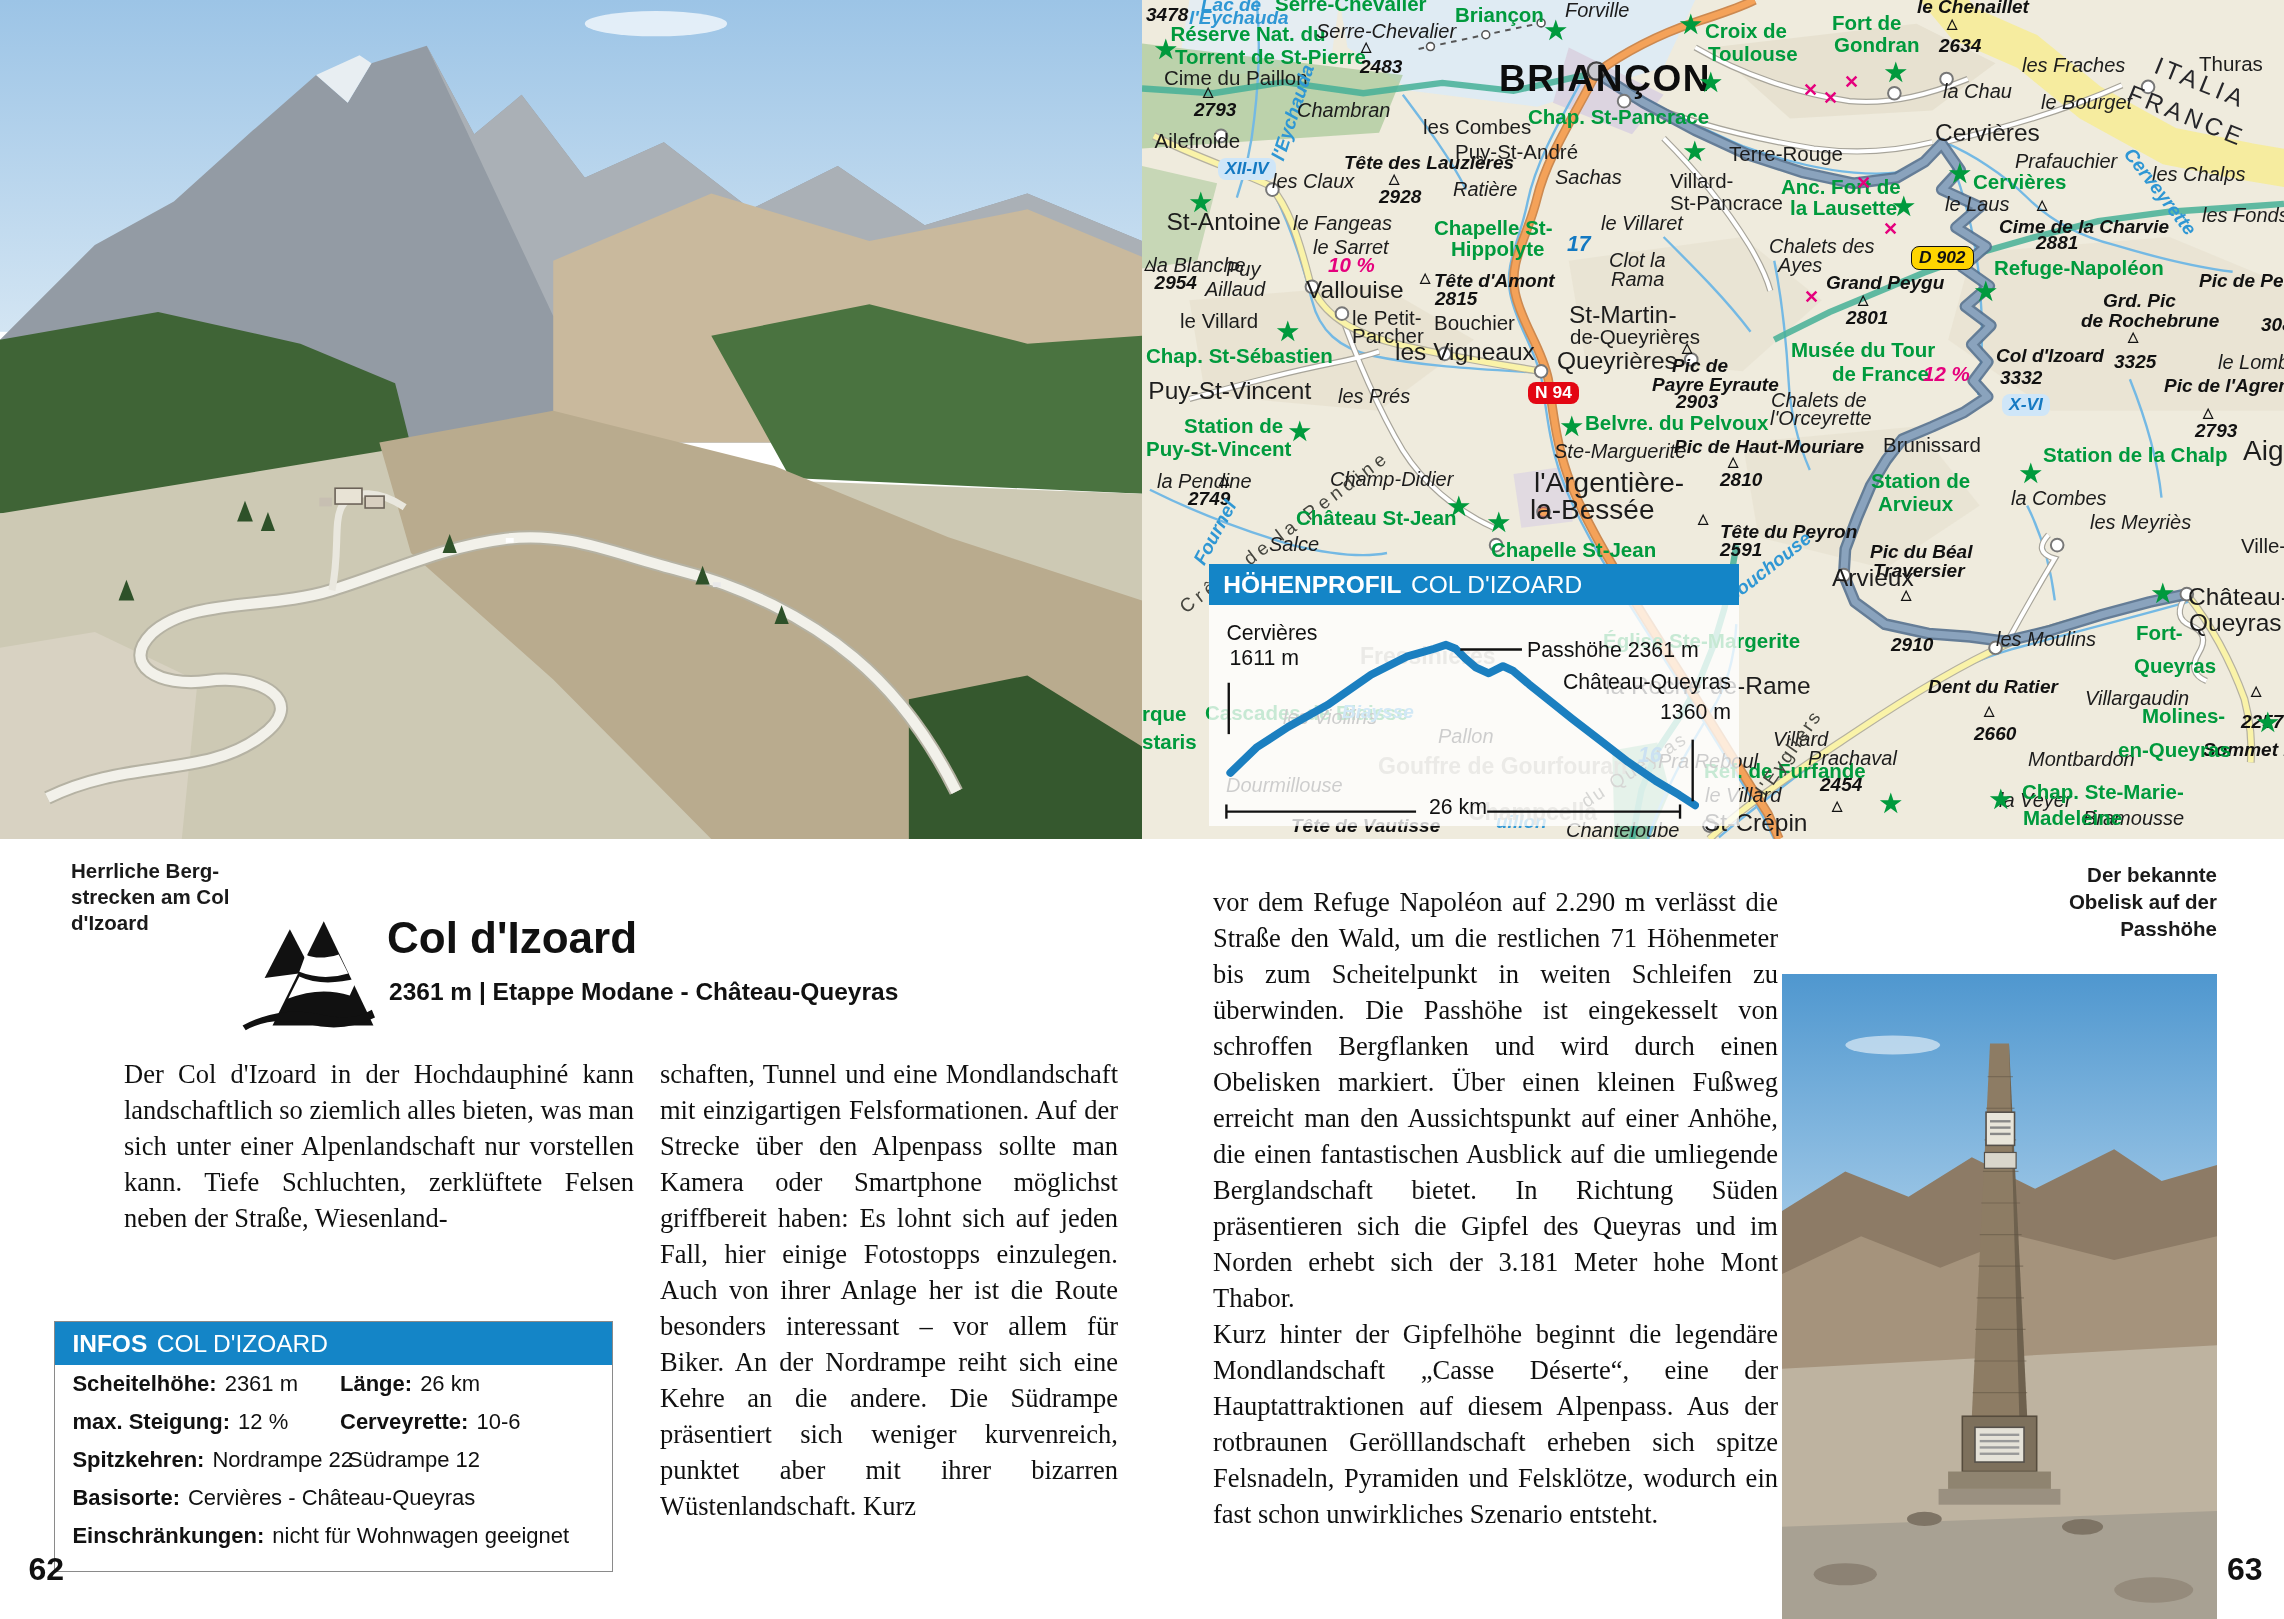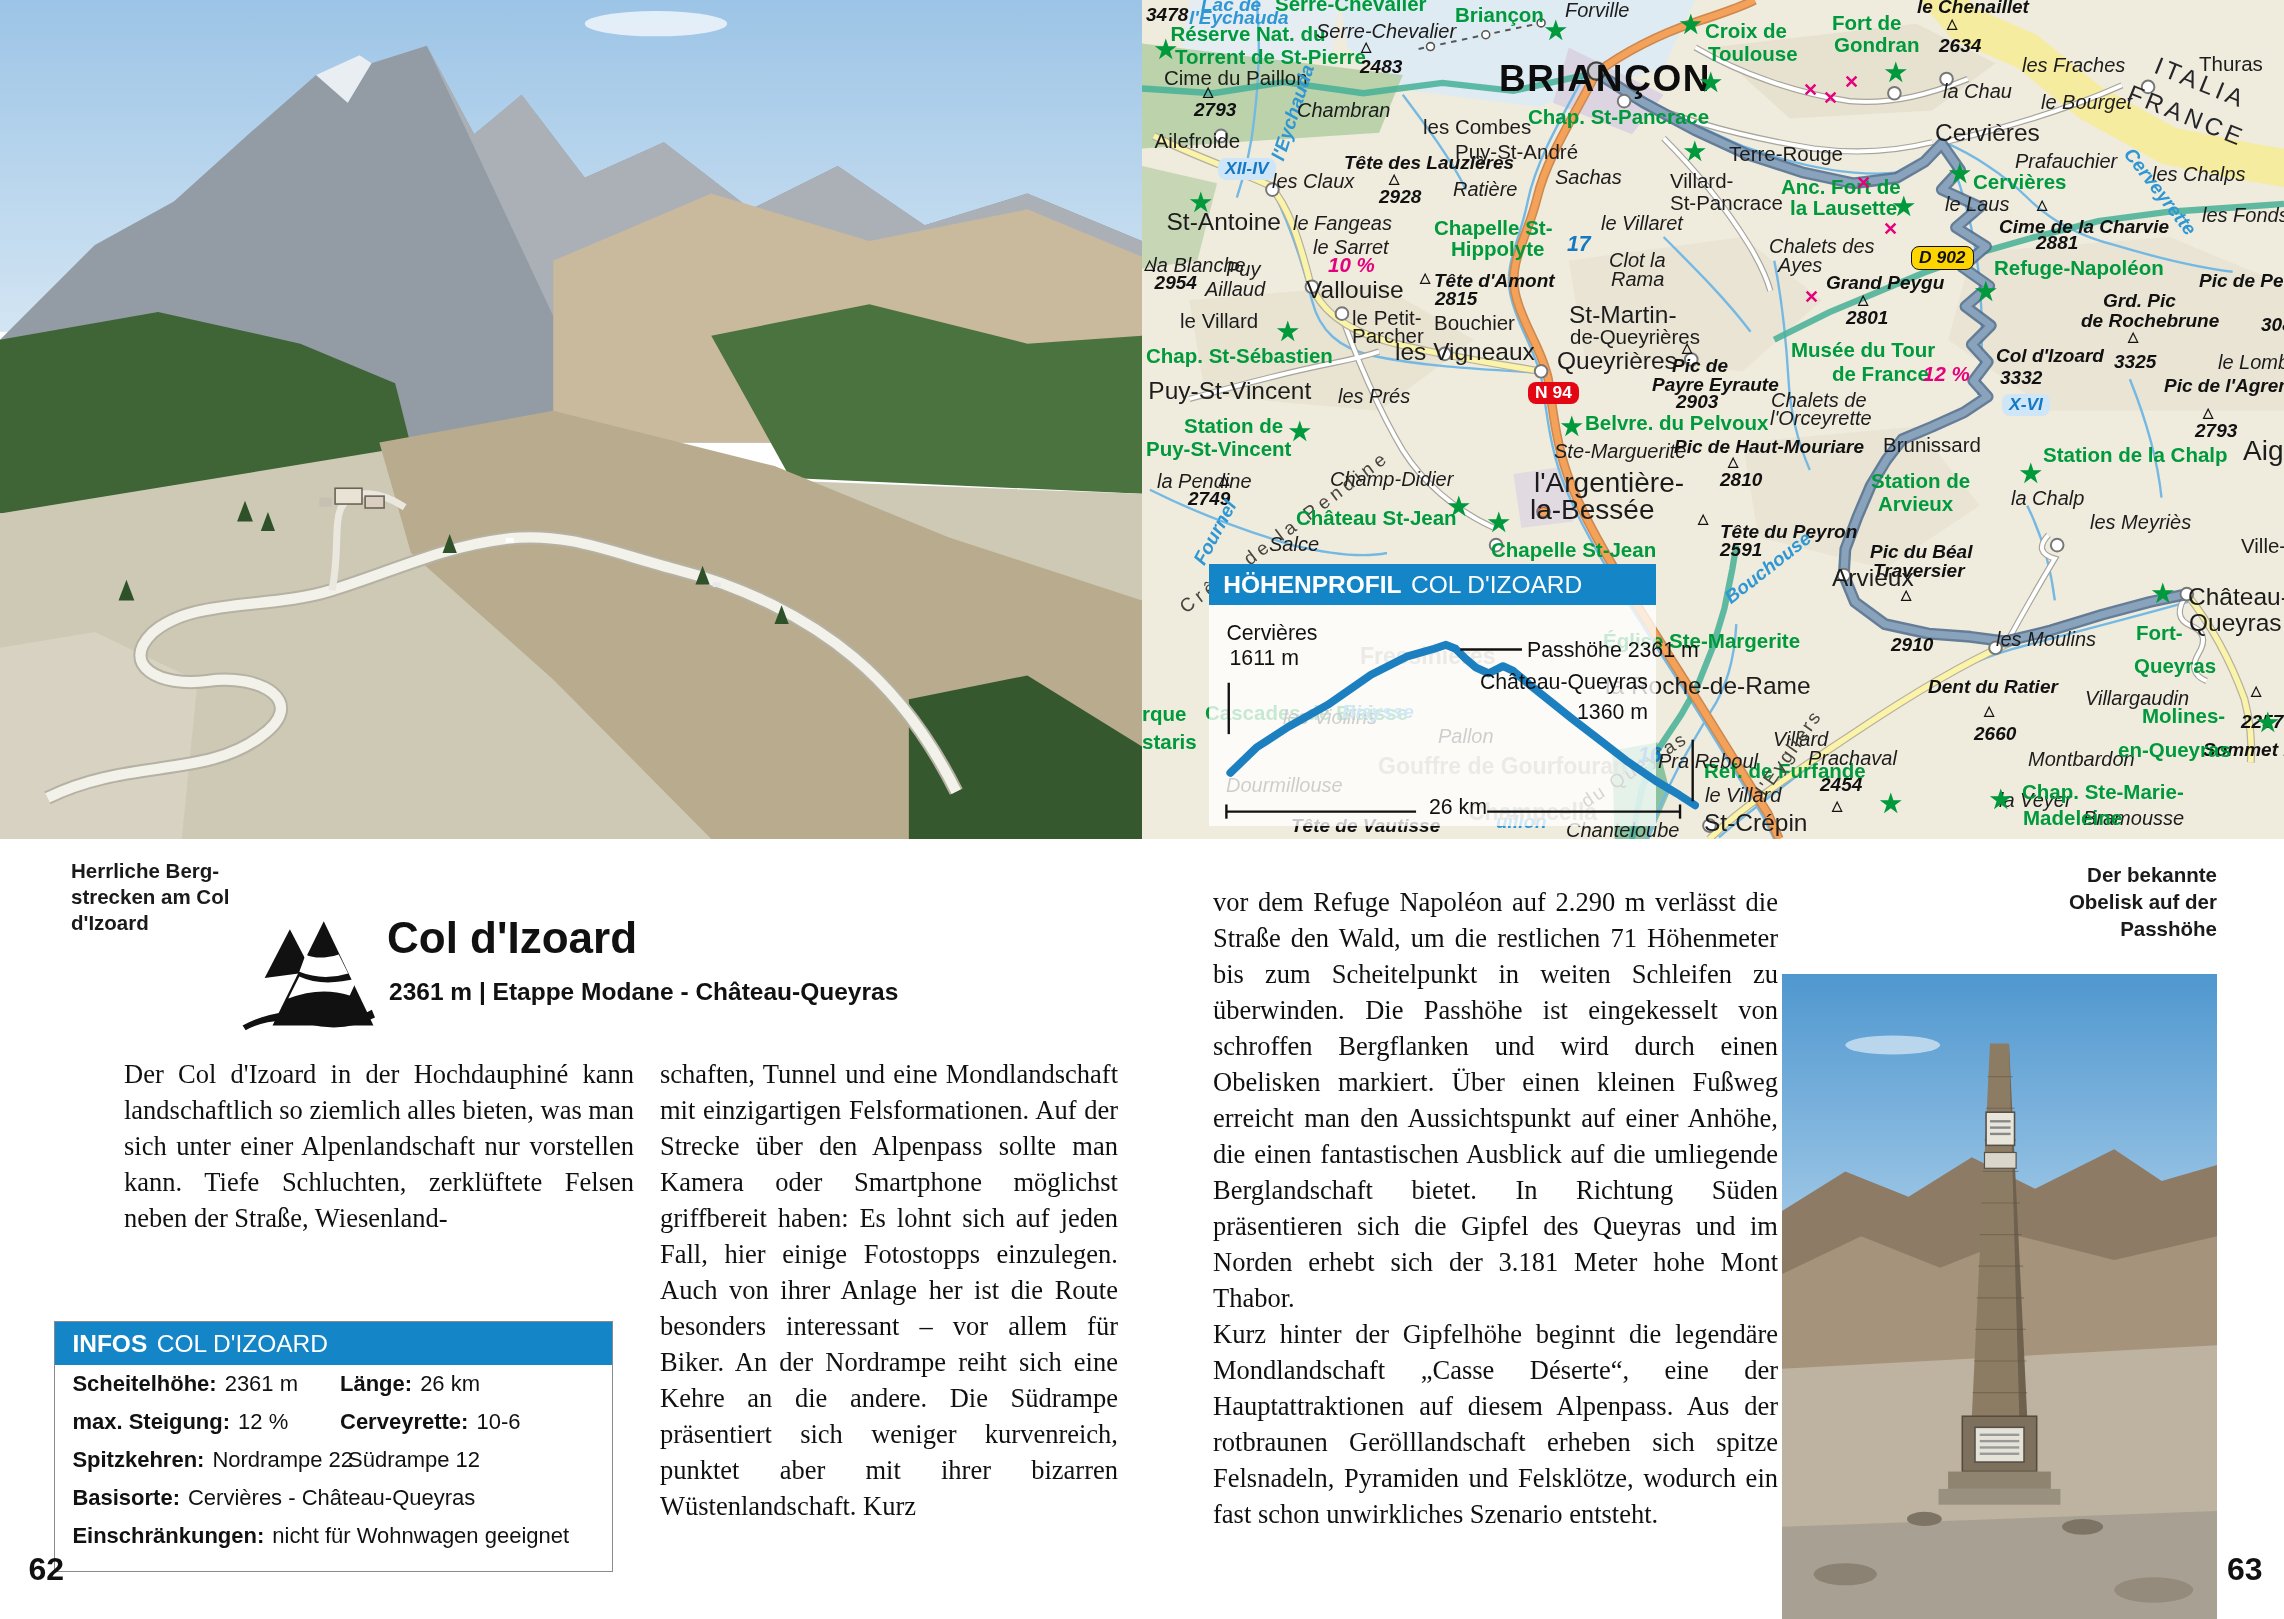--- a/index.html
+++ b/index.html
@@ -50,21 +50,21 @@
   .mbord{color:#26262a;font-size:24.5px;letter-spacing:4px;}
   .bdg{position:absolute;z-index:2;font-weight:bold;font-size:17.4px;padding:2.4px 7.1px;border-radius:8px;line-height:1;}
   .bdg-r{background:#e30613;color:#fff;}
   .bdg-y{background:#ffd500;color:#111;border:1.6px solid #111;font-style:italic;}
   .bdg-b{background:#cfe6f8;color:#1479c2;font-style:italic;}
   .micon{position:absolute;z-index:2;line-height:1;}
   .mstar::before{content:"★";color:#009a3d;font-size:28.5px;}
   .tri::before{content:"△";color:#111;font-size:13.4px;font-weight:bold;}
   .mX::before{content:"✕";color:#e5007d;font-size:18px;font-weight:bold;}
   
-  #profile{position:absolute;left:67px;top:564px;width:447px;height:262px;background:rgba(255,255,255,0.78);z-index:5;}
+  #profile{position:absolute;left:67px;top:564px;width:530px;height:262px;background:rgba(255,255,255,0.78);z-index:5;}
   #profile .hd{position:absolute;left:0;top:0;right:0;height:41px;background:#1485c7;color:#fff;font-size:24.5px;line-height:41px;padding-left:14.2px;}
   #profile .hd b{font-weight:bold;margin-right:9.5px;}
   .pl{position:absolute;font-size:21.3px;color:#111;z-index:6;white-space:nowrap;}
   #profile svg{position:absolute;left:0;top:0;width:490px;height:262px;z-index:5;}
   
   #photo-right{left:1782px;top:974px;width:435px;height:646px;overflow:hidden;}
   #photo-right svg{display:block;width:100%;height:100%;}
   #cap-right{left:1976px;top:861px;width:241px;font-size:20.5px;font-weight:bold;line-height:27px;color:#1a1a1a;text-align:right;white-space:pre-line;}
 </style>
 </head>
@@ -355,21 +355,21 @@
   <span class="ml mp" style="left:961px;top:291px">Grd. Pic</span>
   <span class="ml mp" style="left:939px;top:311px">de Rochebrune</span>
   <span class="ml mp" style="left:972px;top:352px">3325</span>
   <span class="ml mp" style="left:1057px;top:271px">Pic de Petit R</span>
   <span class="ml mp" style="left:1119px;top:315px">308</span>
   <span class="ml mi" style="left:1076px;top:352px">le Lombard</span>
   <span class="ml mp" style="left:1022px;top:376px">Pic de l'Agrenier</span>
   <span class="ml mp" style="left:1053px;top:421px">2793</span>
   <span class="ml mA" style="left:1101px;top:437px">Aiguilles</span>
   <span class="ml mg" style="left:901px;top:445px">Station de la Chalp</span>
-  <span class="ml mi" style="left:869px;top:488px">la Chalp</span>
+  <span class="ml mi" style="left:869px;top:488px">la Combes</span>
   <span class="ml mi" style="left:948px;top:512px">les Meyriès</span>
   <span class="ml mt" style="left:1099px;top:536px">Ville-Vieille</span>
   <span class="ml mp" style="left:775px;top:-3.2px">le Chenaillet</span>
   <span class="ml mp" style="left:797px;top:36px">2634</span>
   <span class="ml mi" style="left:880px;top:55px">les Fraches</span>
   <span class="ml mi" style="left:801px;top:81px">la Chau</span>
   <span class="ml mi" style="left:899px;top:92px">le Bourget</span>
   <span class="ml mT" style="left:793px;top:121px">Cervières</span>
   <span class="ml mi" style="left:873px;top:151px">Prafauchier</span>
   <span class="ml mbord" style="left:1010px;top:71px;transform:rotate(22deg)">ITALIA</span>

